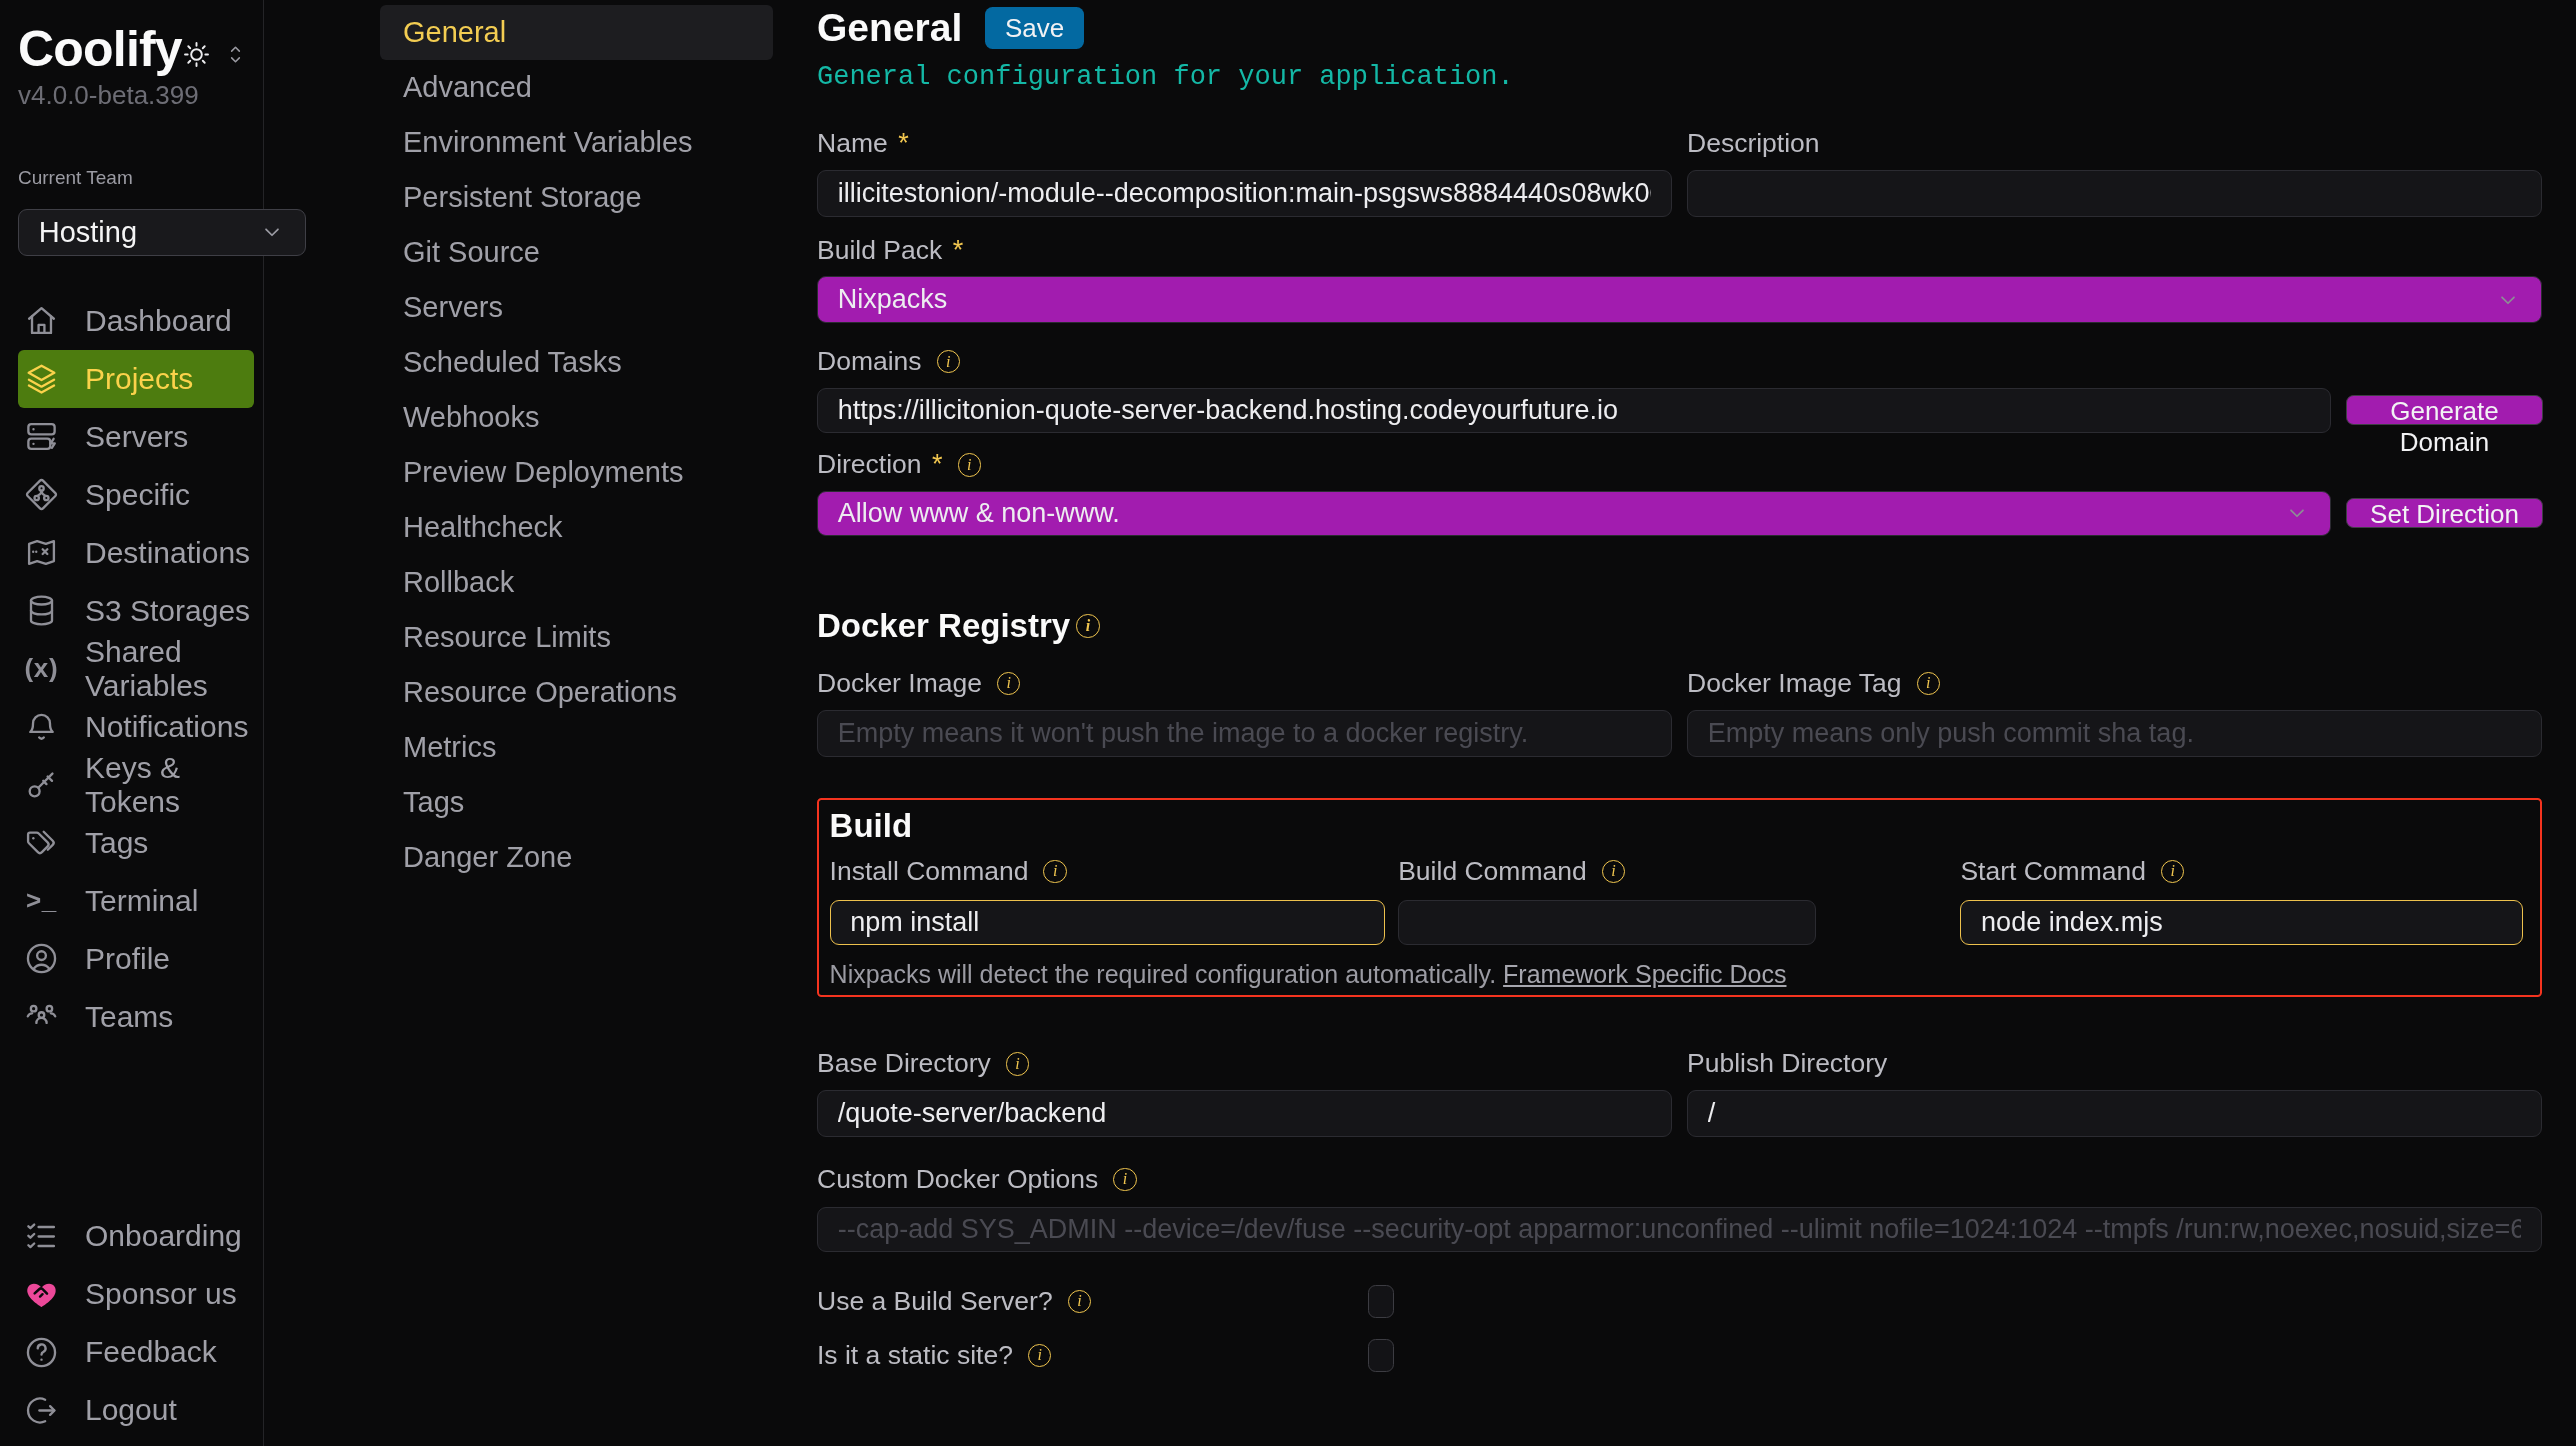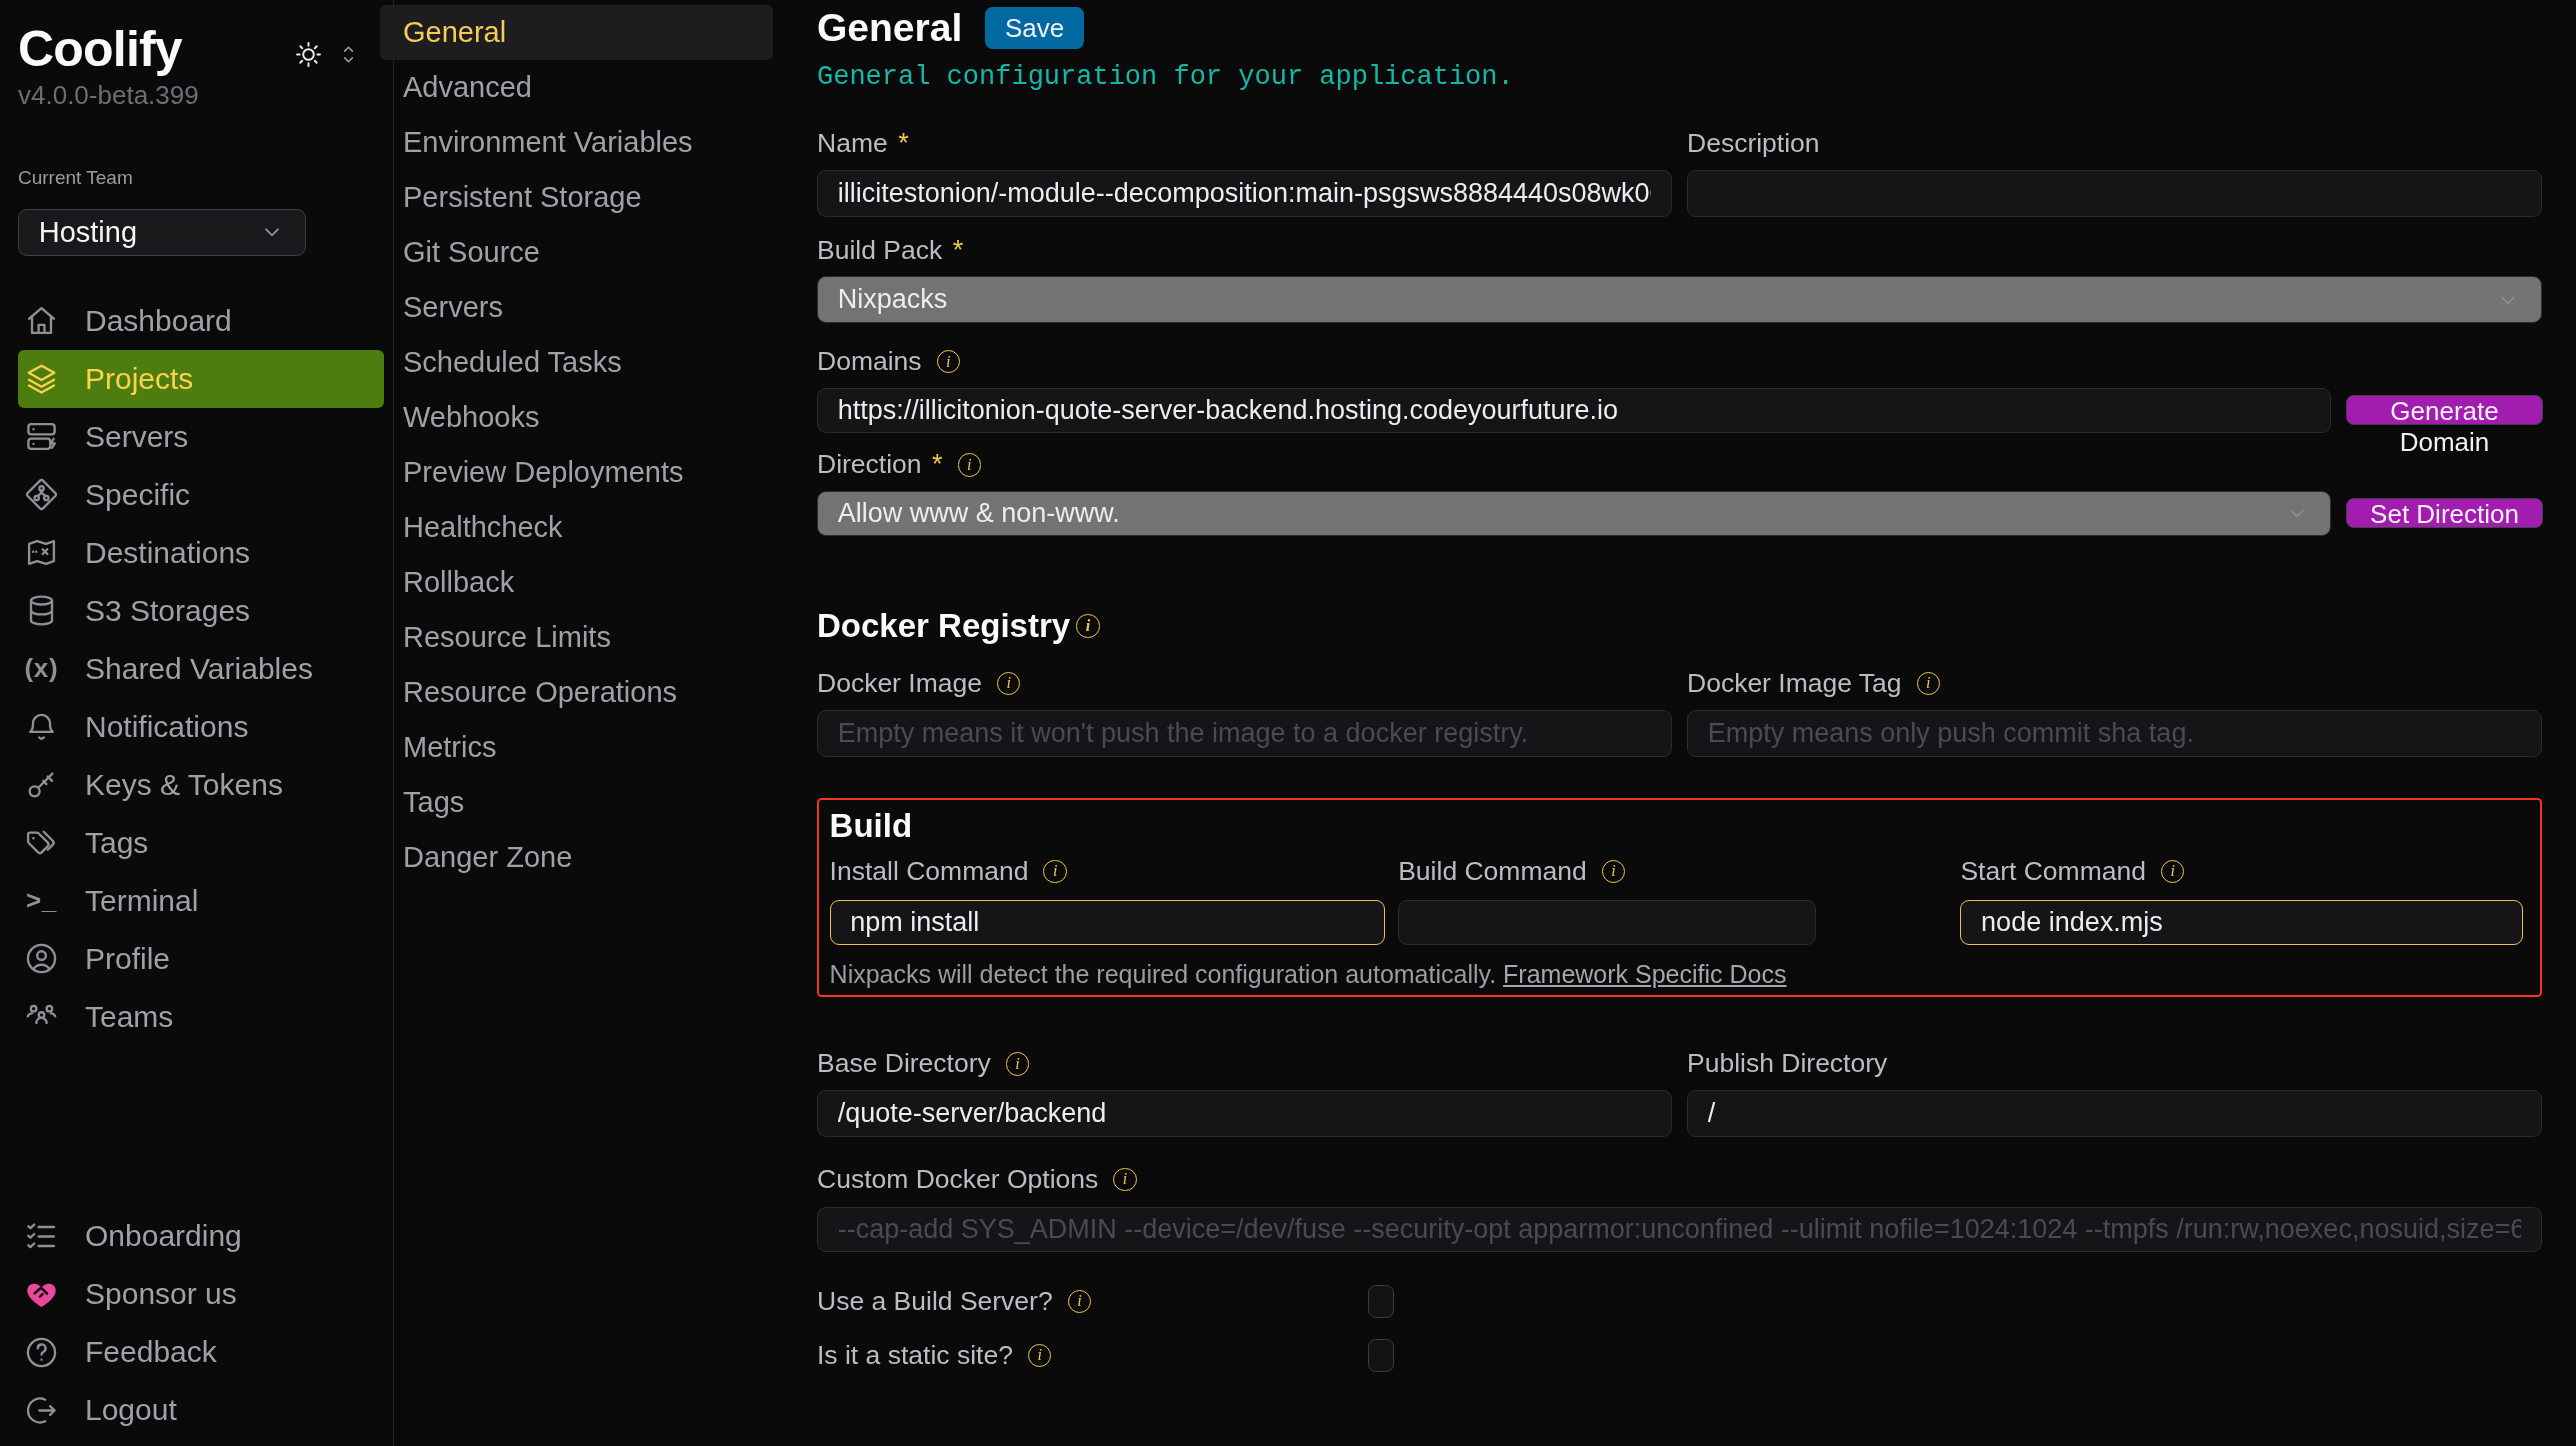--- a/index.html
+++ b/index.html
@@ -3,21 +3,21 @@
 <meta charset="utf-8">
 <style>
   * { margin:0; padding:0; box-sizing:border-box; }
   html,body { width:2576px; height:1447px; background:#0a0a0b; overflow:hidden;
     font-family:"Liberation Sans", sans-serif; color:#e6e6ea; }
   .app { position:relative; width:2576px; height:1447px; }
 
   svg.ic { stroke:currentColor; fill:none; stroke-width:1.6; stroke-linecap:round; stroke-linejoin:round; display:block; }
 
   
-  .sidebar { position:absolute; left:0; top:0; width:394px; height:1447px;
+  .sidebar { position:absolute; left:0; top:0; width:264px; height:1447px;
     border-right:0.8px solid #242427; padding:23px 0 9px 18px; }
   .brand-row { display:flex; align-items:flex-start; justify-content:space-between; padding-right:33px; }
   .brand { font-size:50px; font-weight:700; color:#fafafa; letter-spacing:-0.8px; line-height:1.05; }
   .brand-icons { display:flex; align-items:center; gap:13.6px; margin-top:16.6px; }
   .brand-icons svg { width:29px; height:29px; color:#ececef; }
   .brand-icons .updown svg { width:23px; height:23px; color:#9a9aa2; }
   .version { font-size:26px; color:#6d6d75; margin-top:4.5px; }
   .team-label { font-size:19px; color:#9b9ba3; margin-top:56px; }
   .team-select { margin-top:19.7px; width:288px; height:47px; background:#19191c;
     border:0.8px solid #3f3f46; border-radius:9px; display:flex; align-items:center;
@@ -55,21 +55,21 @@
   .req { color:#f1c64f; font-size:27px; margin-left:1.5px; }
   .info { width:23.5px; height:23.5px; border:1.9px solid #f1c64f; border-radius:50%;
     color:#f1c64f; font-size:16px; font-style:italic; font-family:"Liberation Serif", serif;
     display:inline-flex; align-items:center; justify-content:center; margin-left:6px; cursor:pointer; }
 
   .inp { width:100%; height:47px; background:#151518; border:0.8px solid #2b2b31;
     border-radius:9px; color:#ededf0; font-size:27px; font-family:inherit;
     padding:0 19.7px; outline:none; }
   .inp::placeholder { color:#4a4a52; }
   .inp.hl { border:1.5px solid #edc14d; }
-  .select { width:100%; height:47px; background:#737373; border:0.8px solid #2b2b31;
+  .select { width:100%; height:47px; background:#a21caf; border:0.8px solid #2b2b31;
     border-radius:9px; display:flex; align-items:center; justify-content:space-between;
     padding:0 19.7px; font-size:27px; color:#ededf0; cursor:pointer; }
   .select svg { width:26px; height:26px; color:#8d8d95; flex:0 0 auto; }
 
   .grid2 { display:grid; grid-template-columns:855px 855px; column-gap:15px; }
   .row-btn { display:grid; grid-template-columns:1514px 197px; column-gap:15px; align-items:center; }
   .row-btn .btn.outline { width:197px; padding:0; }
 
   .mt-lbl { margin-top:10.6px; }
   .sec-h { font-size:33px; font-weight:700; color:#fafafa; display:flex; align-items:center; }

